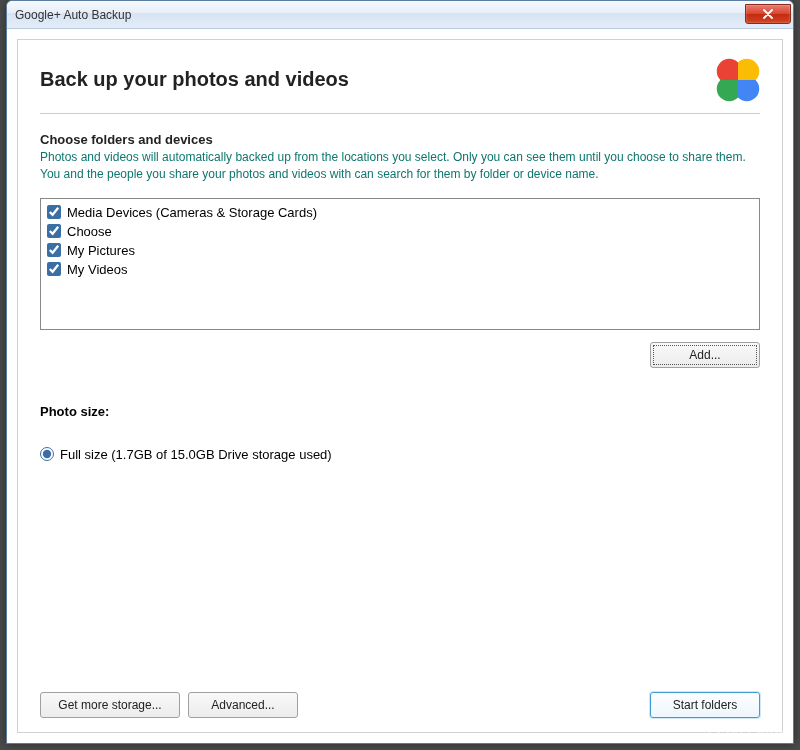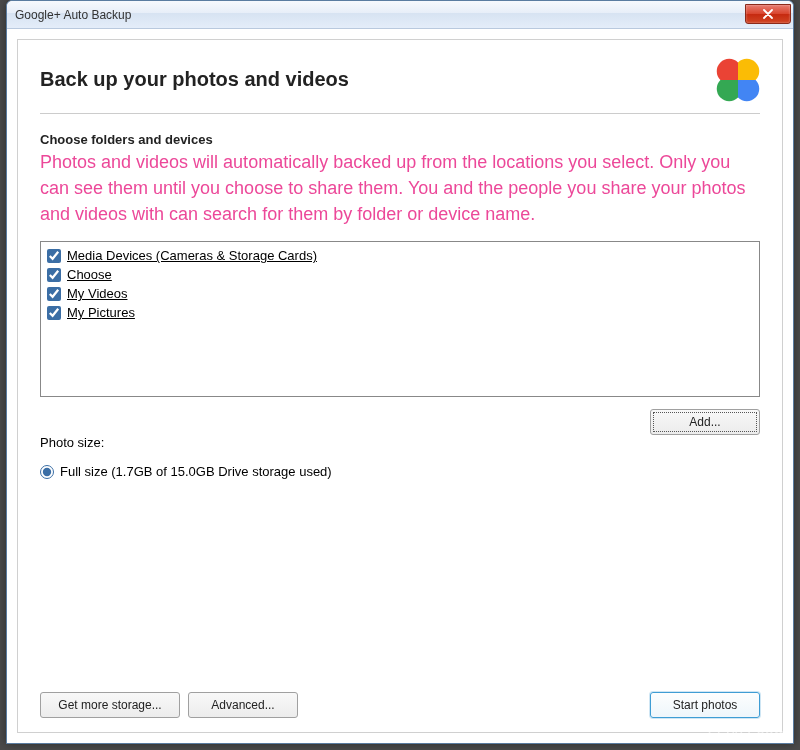--- a/index.html
+++ b/index.html
@@ -90,49 +90,49 @@
     border-top: 1px solid #ccc;
     margin: 4px 0 18px 0;
   }
   .section-heading {
     font-weight: bold;
     font-size: 13px;
     margin-bottom: 2px;
     color: #222;
   }
   .description {
-    font-size: 18px;
-    color: #ec4899;
+    font-size: 12px;
+    color: #0f766e;
     line-height: 1.45;
     margin-bottom: 14px;
   }
   .folder-list {
     border: 1px solid #888;
     background: #fff;
-    height: 156px;
+    height: 132px;
     padding: 4px 6px;
     overflow: auto;
     margin-bottom: 12px;
-    text-decoration: underline;
   }
   .folder-item {
     display: flex;
     align-items: center;
     padding: 2px 0;
     font-size: 13px;
   }
   .folder-item input[type=checkbox] {
     width: 14px;
     height: 14px;
     margin: 0 6px 0 0;
     accent-color: #3b6ea5;
   }
   .add-row {
     display: flex;
     justify-content: flex-end;
+    margin-bottom: 36px;
   }
   .btn {
     min-width: 110px;
     height: 26px;
     padding: 0 14px;
     background: linear-gradient(to bottom, #f8f8f8 0%, #ececec 100%);
     border: 1px solid #a0a0a0;
     border-radius: 3px;
     font-family: inherit;
     font-size: 12px;
@@ -142,23 +142,23 @@
   .btn-focused {
     outline: 1px dotted #555;
     outline-offset: -4px;
   }
   .btn-primary {
     border: 1px solid #3f9dd4;
     box-shadow: 0 0 0 1px rgba(63,157,212,0.25);
     background: linear-gradient(to bottom, #fdfefe 0%, #eef6fb 100%);
   }
   .photo-size-heading {
-    font-weight: normal;
-    font-size: 13px;
-    margin-bottom: 10px;
+    font-weight: bold;
+    font-size: 13px;
+    margin-bottom: 24px;
   }
   .radio-group {
     margin-bottom: 8px;
   }
   .radio-row {
     display: flex;
     align-items: center;
     padding: 4px 0;
     font-size: 13px;
   }
@@ -220,25 +220,25 @@
         <label class="folder-item">
           <input type="checkbox" checked="" style="">
           <span>Media Devices (Cameras &amp; Storage Cards)</span>
         </label>
         <label class="folder-item">
           <input type="checkbox" checked="" style="">
           <span>Choose</span>
         </label>
         <label class="folder-item">
           <input type="checkbox" checked="" style="">
+          <span>My Pictures</span>
+        </label>
+        <label class="folder-item">
+          <input type="checkbox" checked="" style="">
           <span>My Videos</span>
-        </label>
-        <label class="folder-item">
-          <input type="checkbox" checked="" style="">
-          <span>My Pictures</span>
         </label>
       </div>
 
       <div class="add-row">
         <button class="btn btn-focused">Add...</button>
       </div>
 
       <div class="photo-size-heading">Photo size:</div>
       <div class="radio-group">
         <label class="radio-row">
@@ -246,20 +246,20 @@
           <span>Full size (1.7GB of 15.0GB Drive storage used)</span>
         </label>
       </div>
 
       <div class="spacer"></div>
 
       <div class="footer">
         <button class="btn" style="min-width:140px">Get more storage...</button>
         <button class="btn">Advanced...</button>
         <div class="spacer"></div>
-        <button class="btn btn-primary">Start photos</button>
+        <button class="btn btn-primary">Start folders</button>
       </div>
 
     </div>
   </div>
 </div>
 
 <div class="watermark">LO4D.com</div>
 
 </body></html>

